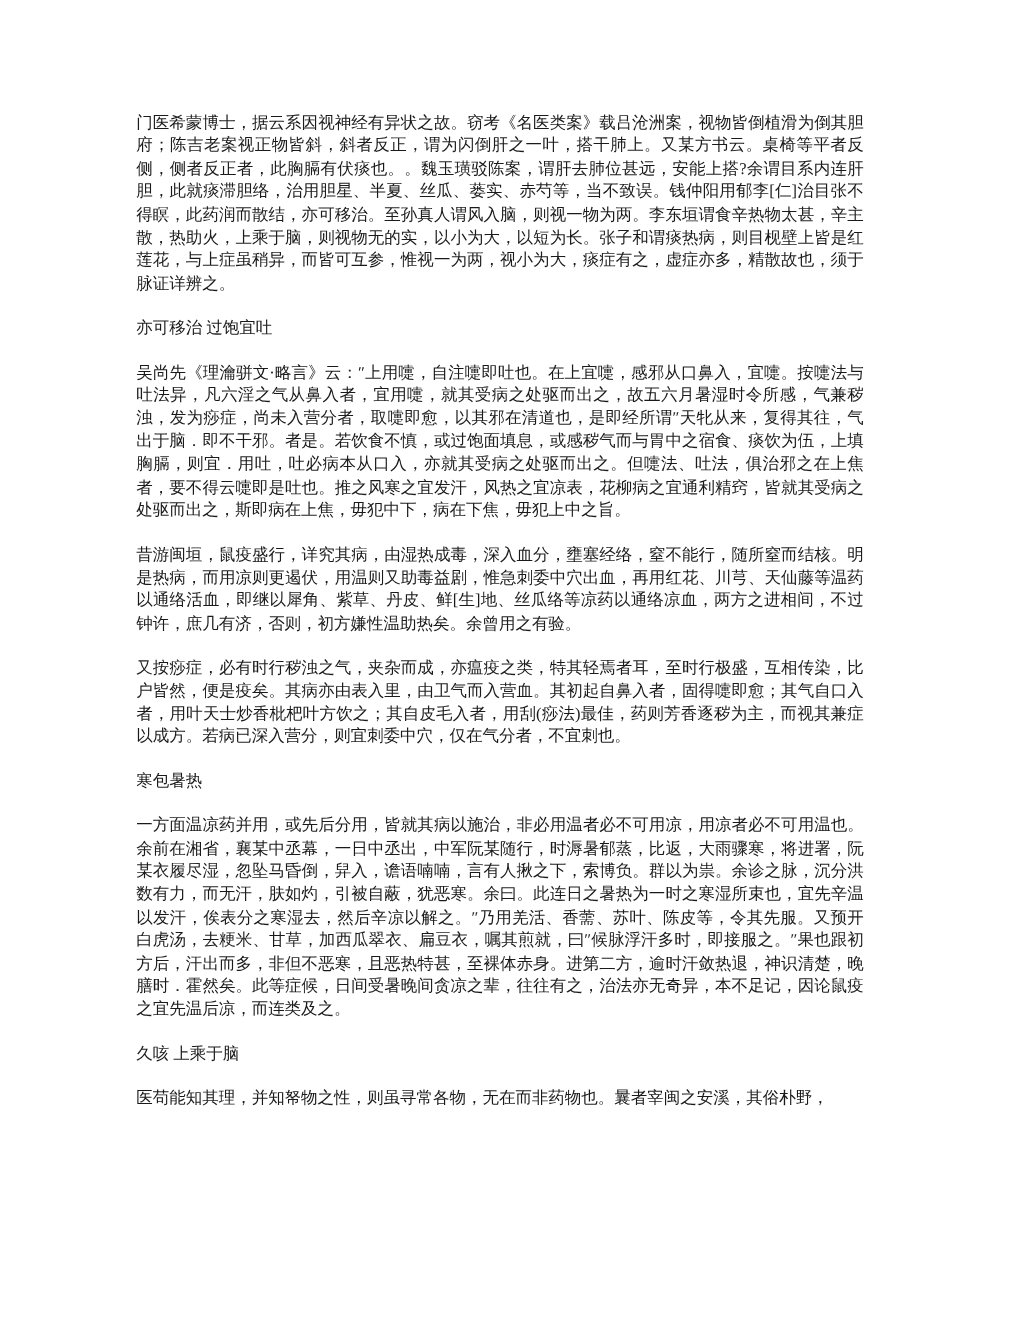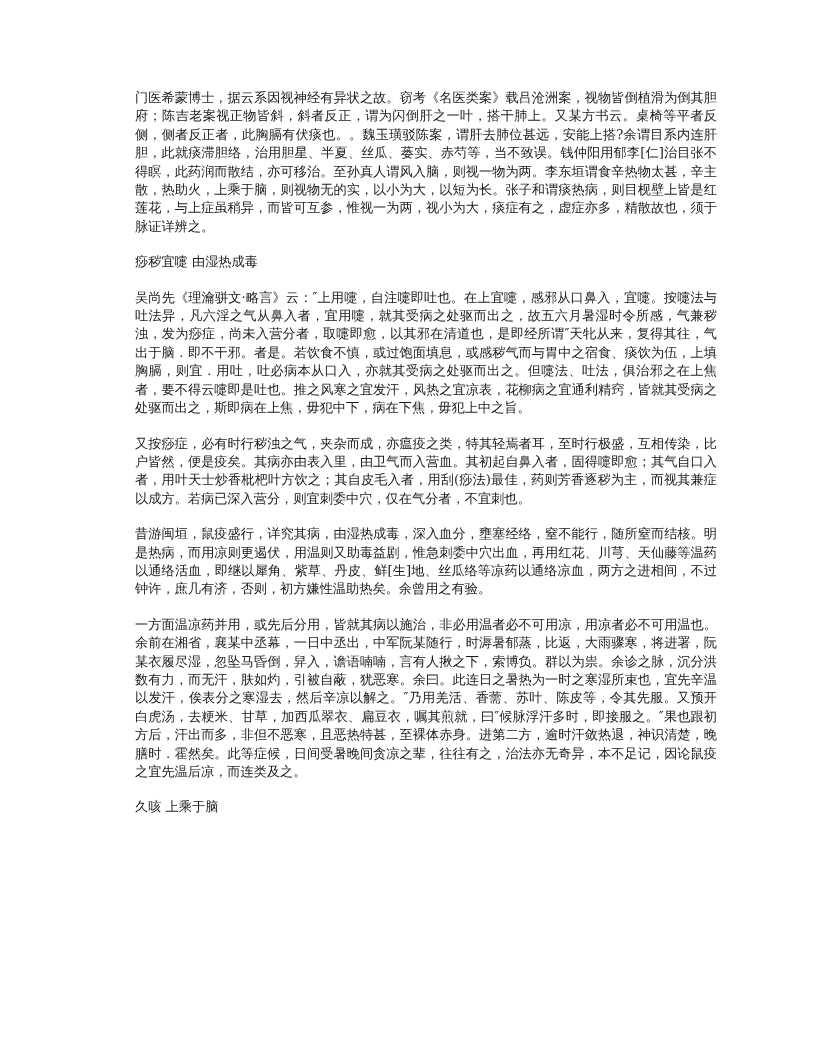--- a/index.html
+++ b/index.html
@@ -10,23 +10,24 @@
     body {
       width: 816px;
       height: 1056px;
       position: relative;
       overflow: hidden;
       font-family: "DejaVu Serif", "Liberation Serif", serif;
       color: #1a1a1a;
     }
     .page {
       position: absolute;
-      left: 135px;
+      left: 109px;
       top: 89px;
       width: 582px;
+      font-family: Liberation Serif, serif;
     }
     .block {
       margin: 0 0 17px 0;
       font-size: 13.2px;
       line-height: 18.4px;
       text-align: justify;
       text-justify: inter-character;
       word-break: break-all;
       letter-spacing: 0;
     }
@@ -35,19 +36,21 @@
       font-size: 13.2px;
       line-height: 18.4px;
       font-weight: normal;
     }
   </style>
 </head>
 <body>
 
 <div class="page">
   <p class="block">门医希蒙博士，据云系因视神经有异状之故。窃考《名医类案》载吕沧洲案，视物皆倒植滑为倒其胆府；陈吉老案视正物皆斜，斜者反正，谓为闪倒肝之一叶，搭干肺上。又某方书云。桌椅等平者反侧，侧者反正者，此胸膈有伏痰也。。魏玉璜驳陈案，谓肝去肺位甚远，安能上搭?余谓目系内连肝胆，此就痰滞胆络，治用胆星、半夏、丝瓜、蒌实、赤芍等，当不致误。钱仲阳用郁李[仁]治目张不得瞑，此药润而散结，亦可移治。至孙真人谓风入脑，则视一物为两。李东垣谓食辛热物太甚，辛主散，热助火，上乘于脑，则视物无的实，以小为大，以短为长。张子和谓痰热病，则目枧壁上皆是红莲花，与上症虽稍异，而皆可互参，惟视一为两，视小为大，痰症有之，虚症亦多，精散故也，须于脉证详辨之。</p>
-  <div class="heading">痧秽宜嚏 由湿热成毒</div>
+  <div class="heading">亦可移治 过饱宜吐</div>
   <p class="block">吴尚先《理瀹骈文·略言》云：″上用嚏，自注嚏即吐也。在上宜嚏，感邪从口鼻入，宜嚏。按嚏法与吐法异，凡六淫之气从鼻入者，宜用嚏，就其受病之处驱而出之，故五六月暑湿时令所感，气兼秽浊，发为痧症，尚未入营分者，取嚏即愈，以其邪在清道也，是即经所谓″天牝从来，复得其往，气出于脑．即不干邪。者是。若饮食不慎，或过饱面填息，或感秽气而与胃中之宿食、痰饮为伍，上填胸膈，则宜．用吐，吐必病本从口入，亦就其受病之处驱而出之。但嚏法、吐法，俱治邪之在上焦者，要不得云嚏即是吐也。推之风寒之宜发汗，风热之宜凉表，花柳病之宜通利精窍，皆就其受病之处驱而出之，斯即病在上焦，毋犯中下，病在下焦，毋犯上中之旨。</p>
+  <p class="block">昔游闽垣，鼠疫盛行，详究其病，由湿热成毒，深入血分，壅塞经络，窒不能行，随所窒而结核。明是热病，而用凉则更遏伏，用温则又助毒益剧，惟急刺委中穴出血，再用红花、川芎、天仙藤等温药以通络活血，即继以犀角、紫草、丹皮、鲜[生]地、丝瓜络等凉药以通络凉血，两方之进相间，不过钟许，庶几有济，否则，初方嫌性温助热矣。余曾用之有验。</p>
   <p class="block">又按痧症，必有时行秽浊之气，夹杂而成，亦瘟疫之类，特其轻焉者耳，至时行极盛，互相传染，比户皆然，便是疫矣。其病亦由表入里，由卫气而入营血。其初起自鼻入者，固得嚏即愈；其气自口入者，用叶天士炒香枇杷叶方饮之；其自皮毛入者，用刮(痧法)最佳，药则芳香逐秽为主，而视其兼症以成方。若病已深入营分，则宜刺委中穴，仅在气分者，不宜刺也。</p>
-  <p class="block">昔游闽垣，鼠疫盛行，详究其病，由湿热成毒，深入血分，壅塞经络，窒不能行，随所窒而结核。明是热病，而用凉则更遏伏，用温则又助毒益剧，惟急刺委中穴出血，再用红花、川芎、天仙藤等温药以通络活血，即继以犀角、紫草、丹皮、鲜[生]地、丝瓜络等凉药以通络凉血，两方之进相间，不过钟许，庶几有济，否则，初方嫌性温助热矣。余曾用之有验。</p>
+  <div class="heading">寒包暑热</div>
   <p class="block">一方面温凉药并用，或先后分用，皆就其病以施治，非必用温者必不可用凉，用凉者必不可用温也。余前在湘省，襄某中丞幕，一日中丞出，中军阮某随行，时溽暑郁蒸，比返，大雨骤寒，将进署，阮某衣履尽湿，忽坠马昏倒，舁入，谵语喃喃，言有人揪之下，索博负。群以为祟。余诊之脉，沉分洪数有力，而无汗，肤如灼，引被自蔽，犹恶寒。余曰。此连日之暑热为一时之寒湿所束也，宜先辛温以发汗，俟表分之寒湿去，然后辛凉以解之。″乃用羌活、香薷、苏叶、陈皮等，令其先服。又预开白虎汤，去粳米、甘草，加西瓜翠衣、扁豆衣，嘱其煎就，曰″候脉浮汗多时，即接服之。″果也跟初方后，汗出而多，非但不恶寒，且恶热特甚，至裸体赤身。进第二方，逾时汗敛热退，神识清楚，晚膳时．霍然矣。此等症候，日间受暑晚间贪凉之辈，往往有之，治法亦无奇异，本不足记，因论鼠疫之宜先温后凉，而连类及之。</p>
   <div class="heading">久咳 上乘于脑</div>
+  <p class="block">医苟能知其理，并知帑物之性，则虽寻常各物，无在而非药物也。曩者宰闽之安溪，其俗朴野，</p>
 </div>
 
 </body></html>

